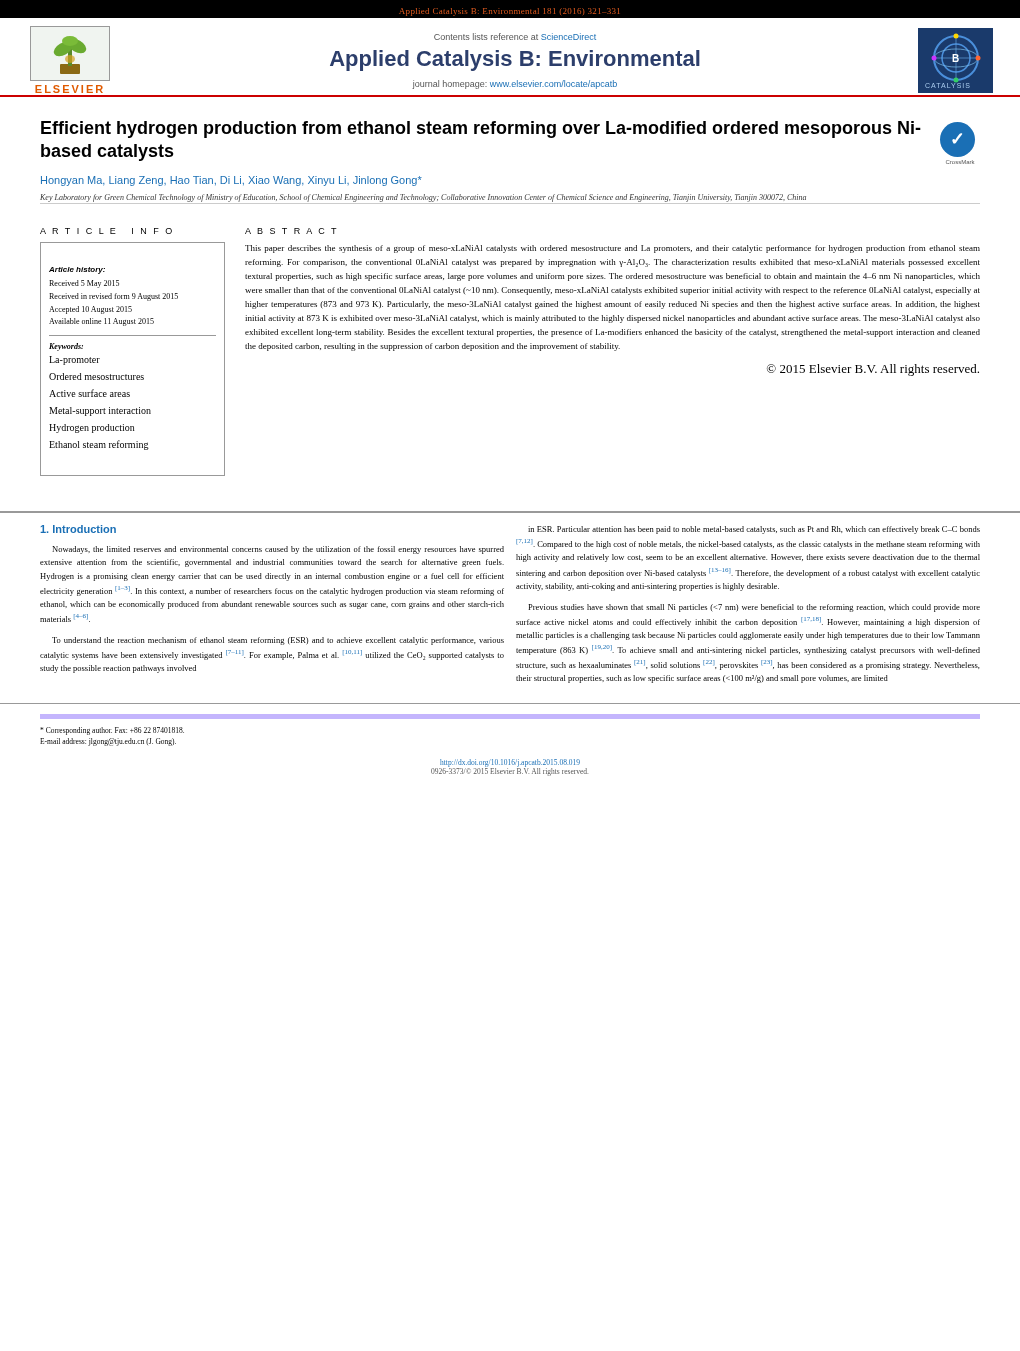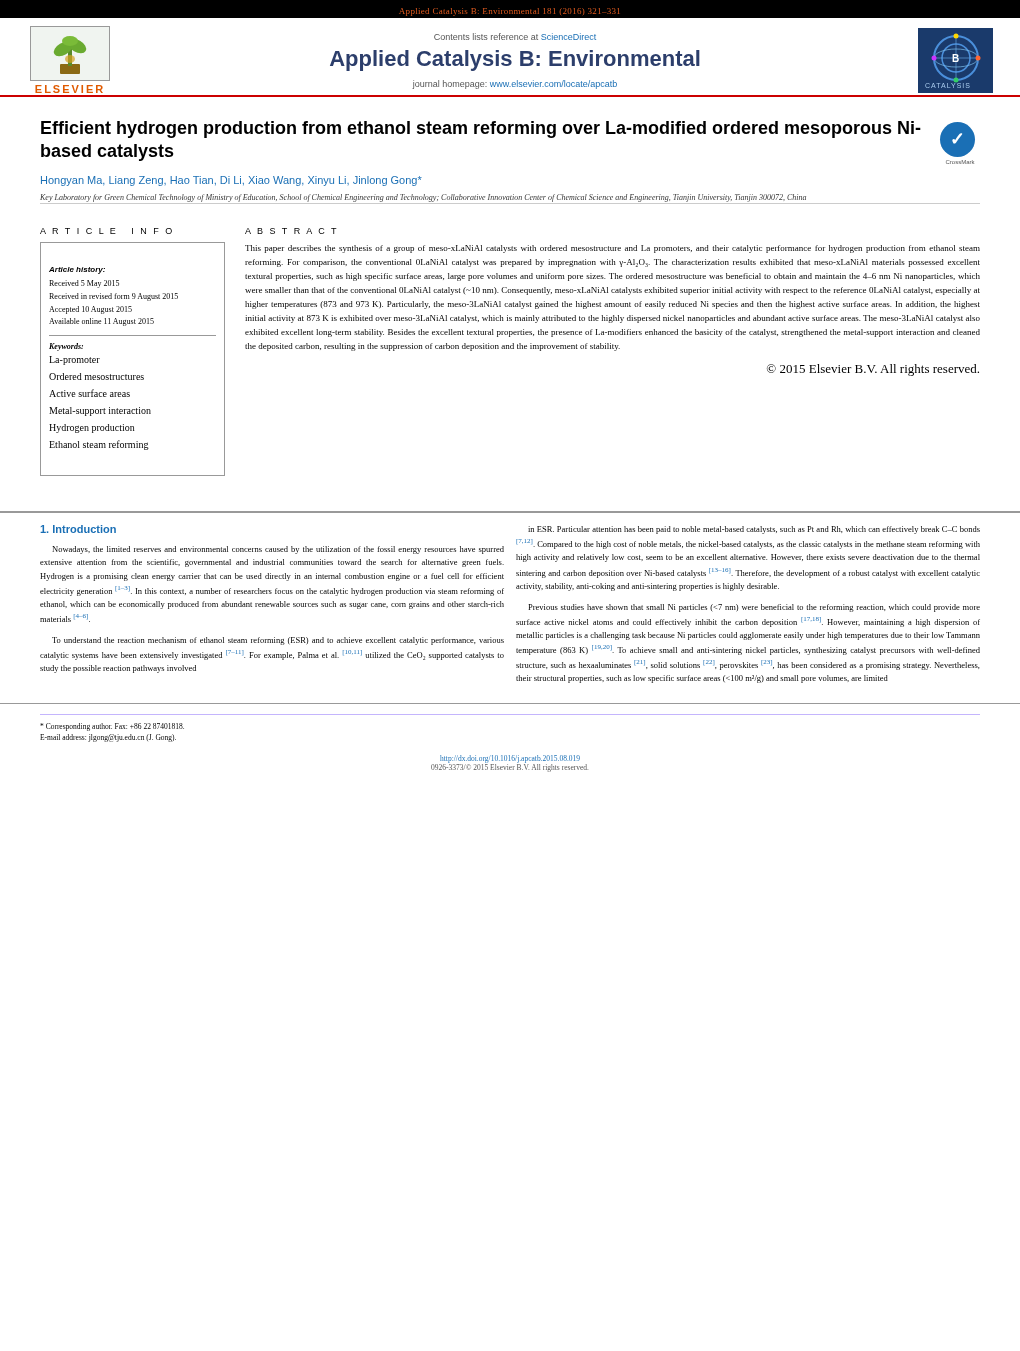--- a/index.html
+++ b/index.html
@@ -463,21 +463,21 @@
 
   <div class="body-right">
     <div class="body-text">
       <p>in ESR. Particular attention has been paid to noble metal-based catalysts, such as Pt and Rh, which can effectively break C–C bonds <span class="ref-link">[7,12]</span>. Compared to the high cost of noble metals, the nickel-based catalysts, as the classic catalysts in the methane steam reforming with high activity and relatively low cost, seem to be an excellent alternative. However, there exists severe deactivation due to the thermal sintering and carbon deposition over Ni-based catalysts <span class="ref-link">[13–16]</span>. Therefore, the development of a robust catalyst with excellent catalytic activity, stability, anti-coking and anti-sintering properties is highly desirable.</p>
       <p>Previous studies have shown that small Ni particles (&lt;7 nm) were beneficial to the reforming reaction, which could provide more surface active nickel atoms and could effectively inhibit the carbon deposition <span class="ref-link">[17,18]</span>. However, maintaining a high dispersion of metallic particles is a challenging task because Ni particles could agglomerate easily under high temperatures due to their low Tammann temperature (863 K) <span class="ref-link">[19,20]</span>. To achieve small and anti-sintering nickel particles, synthesizing catalyst precursors with well-defined structure, such as hexaaluminates <span class="ref-link">[21]</span>, solid solutions <span class="ref-link">[22]</span>, perovskites <span class="ref-link">[23]</span>, has been considered as a promising strategy. Nevertheless, their structural properties, such as low specific surface areas (&lt;100 m²/g) and small pore volumes, are limited</p>
     </div>
   </div>
 </div>
 
 <div class="footnote-area">
-  <div style="border-top: 1px solid #c4b5fd; padding-top: 6px;">
+  <div style="border-top: 5px solid #c4b5fd; padding-top: 6px;">
     <div class="footnote-text">* Corresponding author. Fax: +86 22 87401818.</div>
     <div class="footnote-text">
       <span>E-mail address: jlgong@tju.edu.cn (J. Gong).</span>
     </div>
   </div>
 </div>
 
 <div class="bottom-bar">
   <div style="color:#1a6fb5;">http://dx.doi.org/10.1016/j.apcatb.2015.08.019</div>
   <div style="color:#555;">0926-3373/© 2015 Elsevier B.V. All rights reserved.</div>

